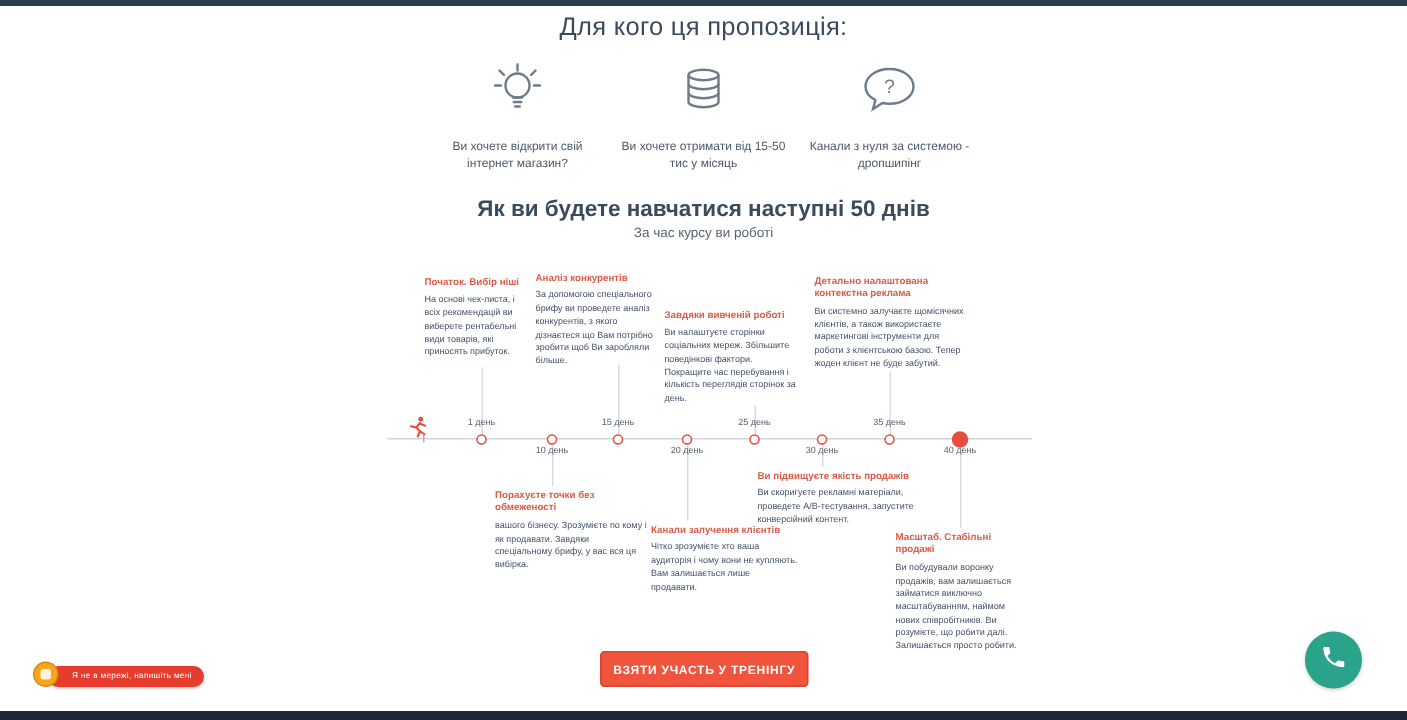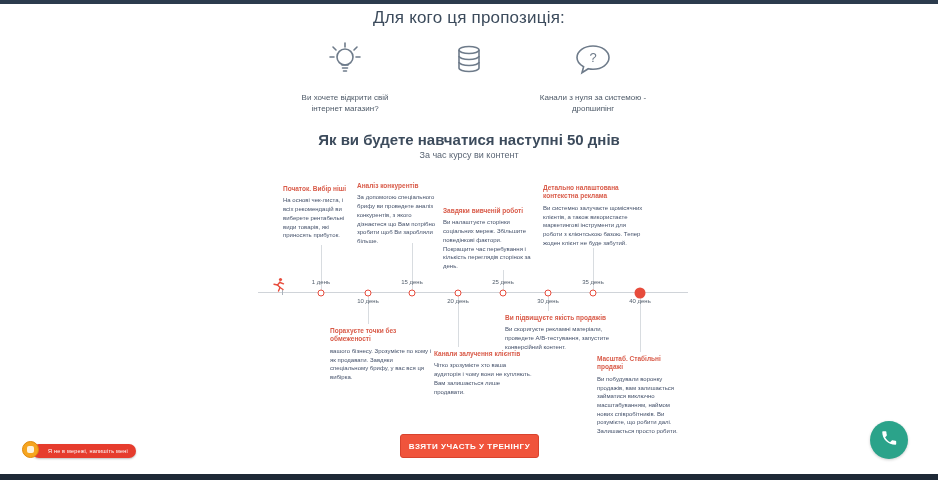--- a/index.html
+++ b/index.html
@@ -102,34 +102,35 @@
     </div>
     <div class="audience-item">
       <span class="audience-icon">
         <svg width="40" height="40" viewBox="0 0 40 40" fill="none" stroke="currentColor" stroke-width="1.6">
           <ellipse cx="20" cy="9" rx="10" ry="3.5"></ellipse>
           <path d="M10 9 v6 c0 1.9 4.5 3.5 10 3.5 s10 -1.6 10 -3.5 v-6"></path>
           <path d="M10 15 v6 c0 1.9 4.5 3.5 10 3.5 s10 -1.6 10 -3.5 v-6"></path>
           <path d="M10 21 v6 c0 1.9 4.5 3.5 10 3.5 s10 -1.6 10 -3.5 v-6"></path>
         </svg>
       </span>
+      <div class="audience-caption">Ви хочете отримати від 15-50 тис у місяць</div>
     </div>
     <div class="audience-item">
       <span class="audience-icon">
         <svg width="42" height="40" viewBox="0 0 42 40" fill="none" stroke="currentColor" stroke-width="1.6">
           <path d="M21 5 c9 0 16 5.2 16 11.6 c0 6.4 -7 11.6 -16 11.6 c-1.6 0 -3.2 -.2 -4.7 -.5 l-6.3 4 l1.6 -6 c-4 -2.1 -6.6 -5.4 -6.6 -9.1 C5 10.2 12 5 21 5 z"></path>
           <text x="21" y="21" text-anchor="middle" font-size="13" fill="currentColor" stroke="none" font-family="Liberation Sans, sans-serif">?</text>
         </svg>
       </span>
       <div class="audience-caption">Канали з нуля за системою - дропшипінг</div>
     </div>
   </div>
 
   <div class="s2-title">Як ви будете навчатися наступні 50 днів</div>
-  <div class="s2-subtitle">За час курсу ви контент</div>
+  <div class="s2-subtitle">За час курсу ви роботі</div>
 
   <div class="timeline">
     <div class="tl-line"></div>
     <div class="tl-start-tick"></div>
     <span class="tl-runner">
       <svg width="15" height="15" viewBox="0 0 15 15" fill="none" stroke="#e74c3c" stroke-width="1.4" stroke-linecap="round">
         <circle cx="9.5" cy="2.5" r="1.6" fill="#e74c3c" stroke="none"></circle>
         <path d="M9 5 L6.5 8 L9 10.5 L7.5 14"></path>
         <path d="M6.5 8 L3 7.2 M9 5.5 L12.5 6.8 M9 10.5 L12 12.5"></path>
       </svg>

